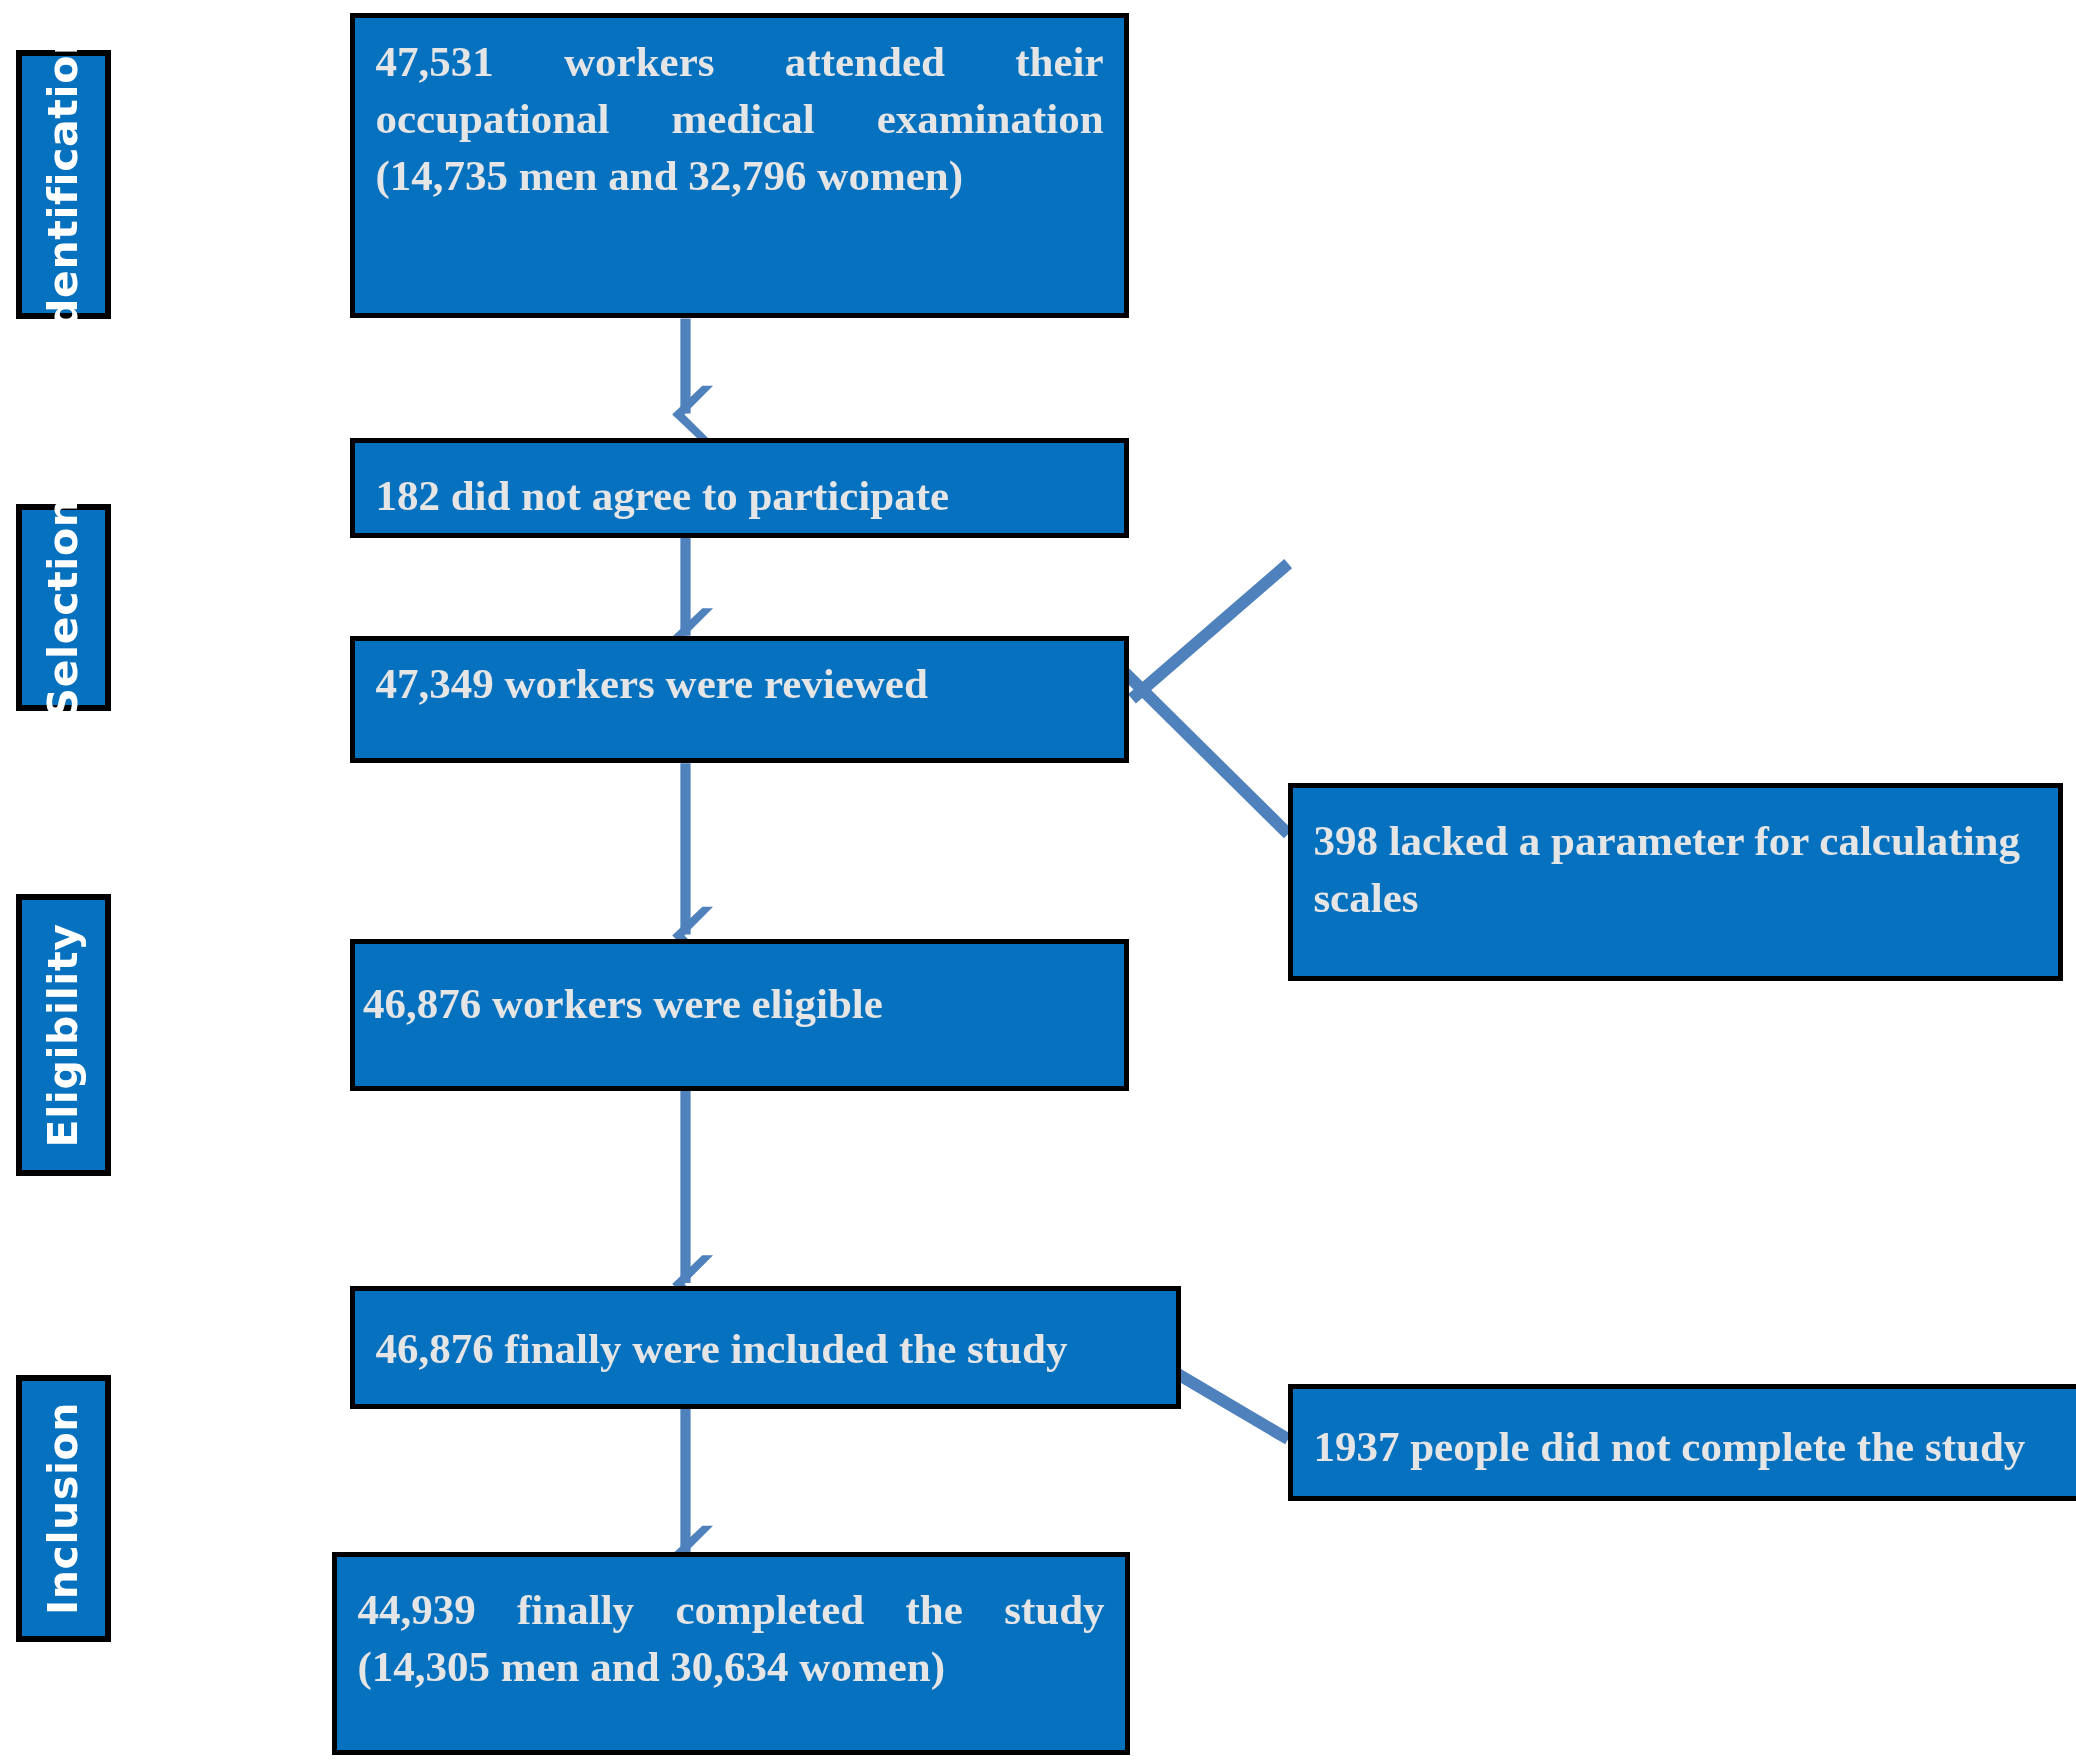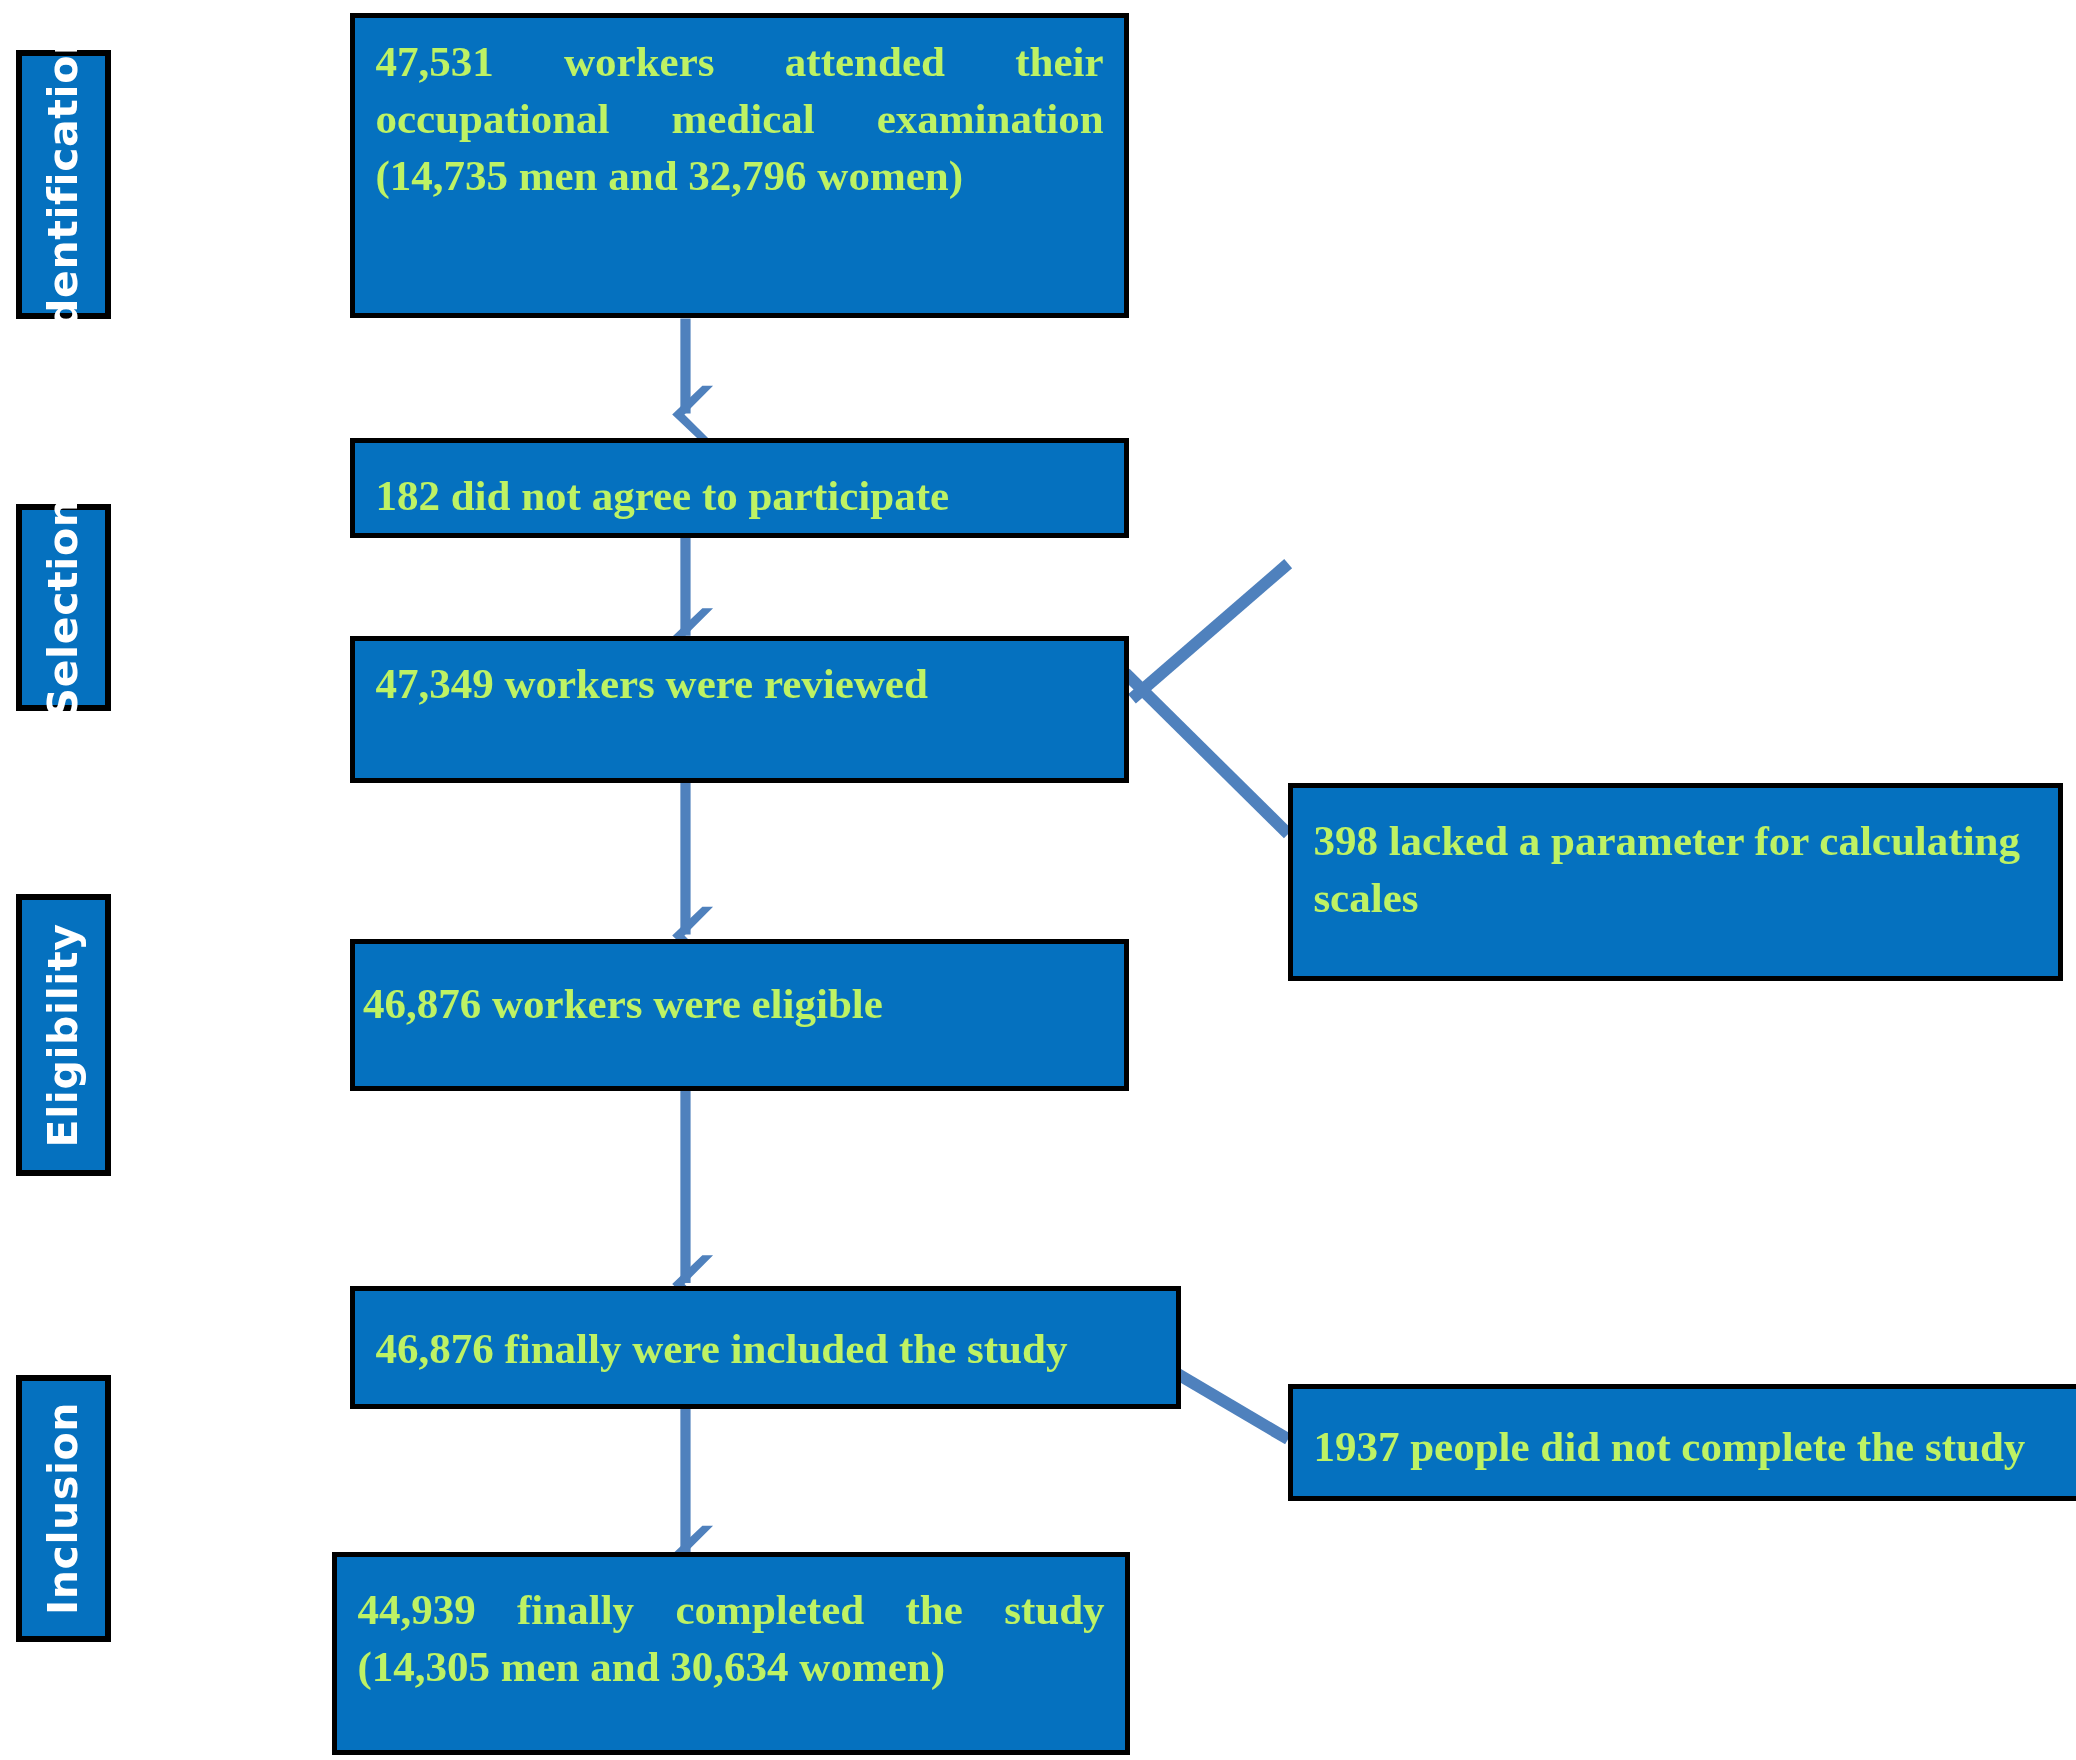--- a/index.html
+++ b/index.html
@@ -41,21 +41,21 @@
 
   
   .flow-box {
     position: absolute;
     background: #0571bf;
     border: 5.4px solid #000000;
     box-sizing: border-box;
     padding: 14.4px 20.4px 14.4px 20.4px;
   }
   .flow-box .box-text {
-    color: #bef264;
+    color: #e5e5e5;
     font-family: "Liberation Serif", "DejaVu Serif", serif;
     font-weight: bold;
     font-size: 43px;
     line-height: 1.33;
     text-align: justify;
     text-align-last: left;
     display: block;
     white-space: pre-line;
   }
   .flow-box.nojustify .box-text {
@@ -118,21 +118,21 @@
   </div>
 
   <div class="flow-box" style="left:350px; top:13.2px; width:779px; height:305px;">
     <span class="box-text">47,531 workers attended their occupational medical examination (14,735 men and 32,796 women)</span>
   </div>
 
   <div class="flow-box nojustify" style="left:350px; top:438px; width:779px; height:100px; padding-top:24px;">
     <span class="box-text">182 did not agree to participate</span>
   </div>
 
-  <div class="flow-box nojustify" style="left:350px; top:636px; width:779px; height:147px; ">
+  <div class="flow-box nojustify" style="left:350px; top:636px; width:779px; height:127px; ">
     <span class="box-text">47,349 workers were reviewed</span>
   </div>
 
 
   <div class="flow-box nojustify" style="left:1288px; top:783px; width:775px; height:198px; padding-top:24px;">
     <span class="box-text">398  lacked a parameter for calculating scales</span>
   </div>
 
   <div class="flow-box nojustify" style="left:350px; top:939px; width:779px; height:152px; padding-top:31px;padding-left:8px;">
     <span class="box-text">46,876 workers were eligible</span>

